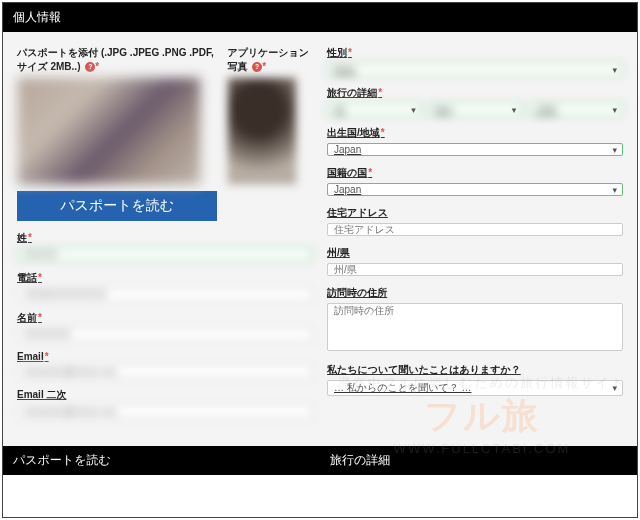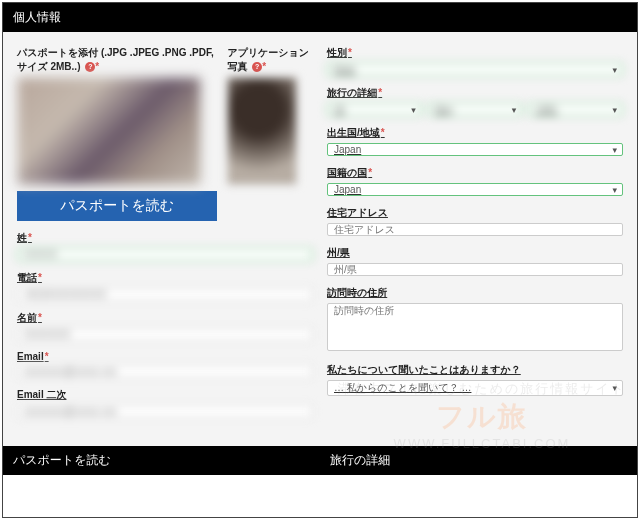--- a/index.html
+++ b/index.html
@@ -42,21 +42,21 @@
   }
   .dob-row { display: flex; gap: 6px; }
   .dob-row .select-wrap { flex: 1; }
   .two-sections { display: flex; }
   .two-sections > div { flex: 1; }
   .watermark {
     position: absolute; right: 8px; bottom: 60px; width: 300px; height: 90px;
     opacity: 0.18; pointer-events: none; display:flex; align-items:center; justify-content:center;
     flex-direction: column;
   }
-  .watermark .big { font-size: 28px; font-weight: bold; color: #ff8a3d; letter-spacing: 2px; }
+  .watermark .big { font-size: 36px; font-weight: bold; color: #ff8a3d; letter-spacing: 2px; }
   .watermark .small { font-size: 13px; color: #999; letter-spacing: 2px; }
   .placeholder { color: #aaa; }
 </style>
 </head>
 <body>
 
 <div class="frame">
 
   <div class="section-header">
     <span>個人情報</span>

